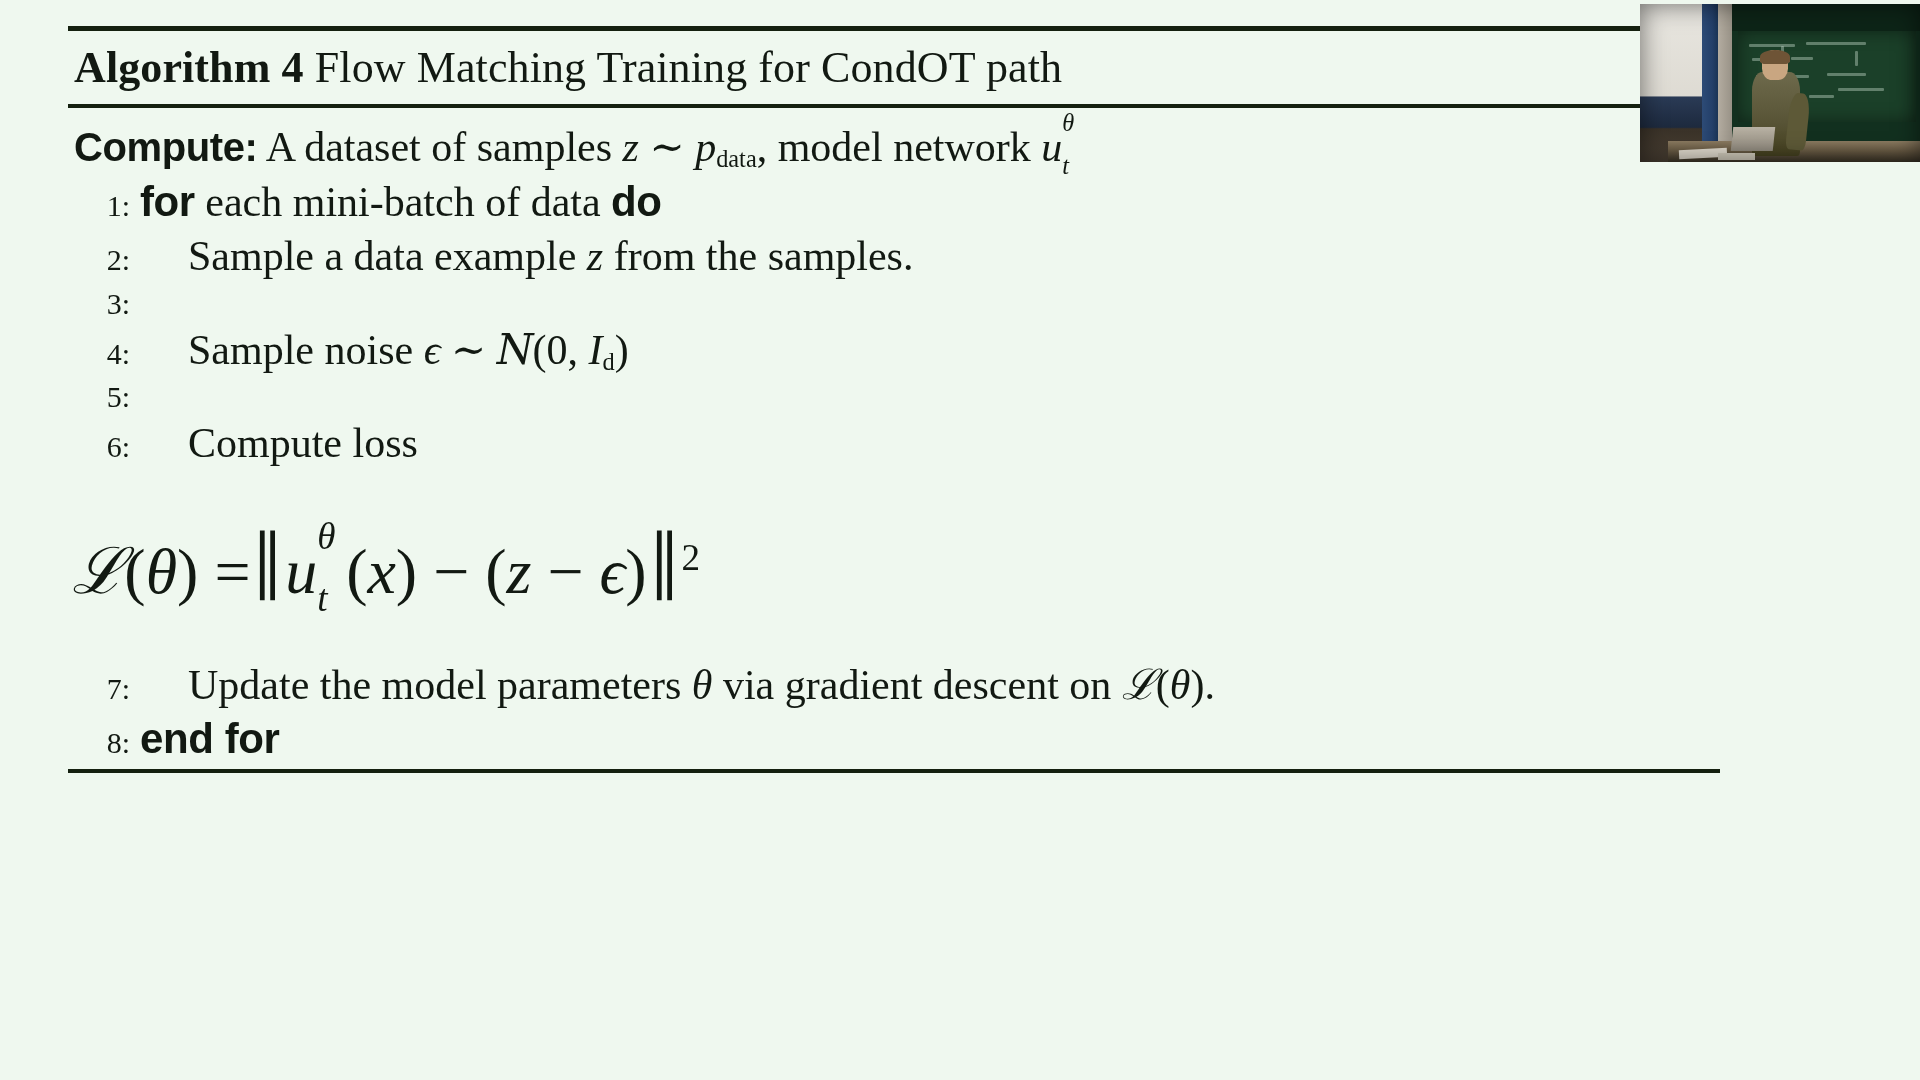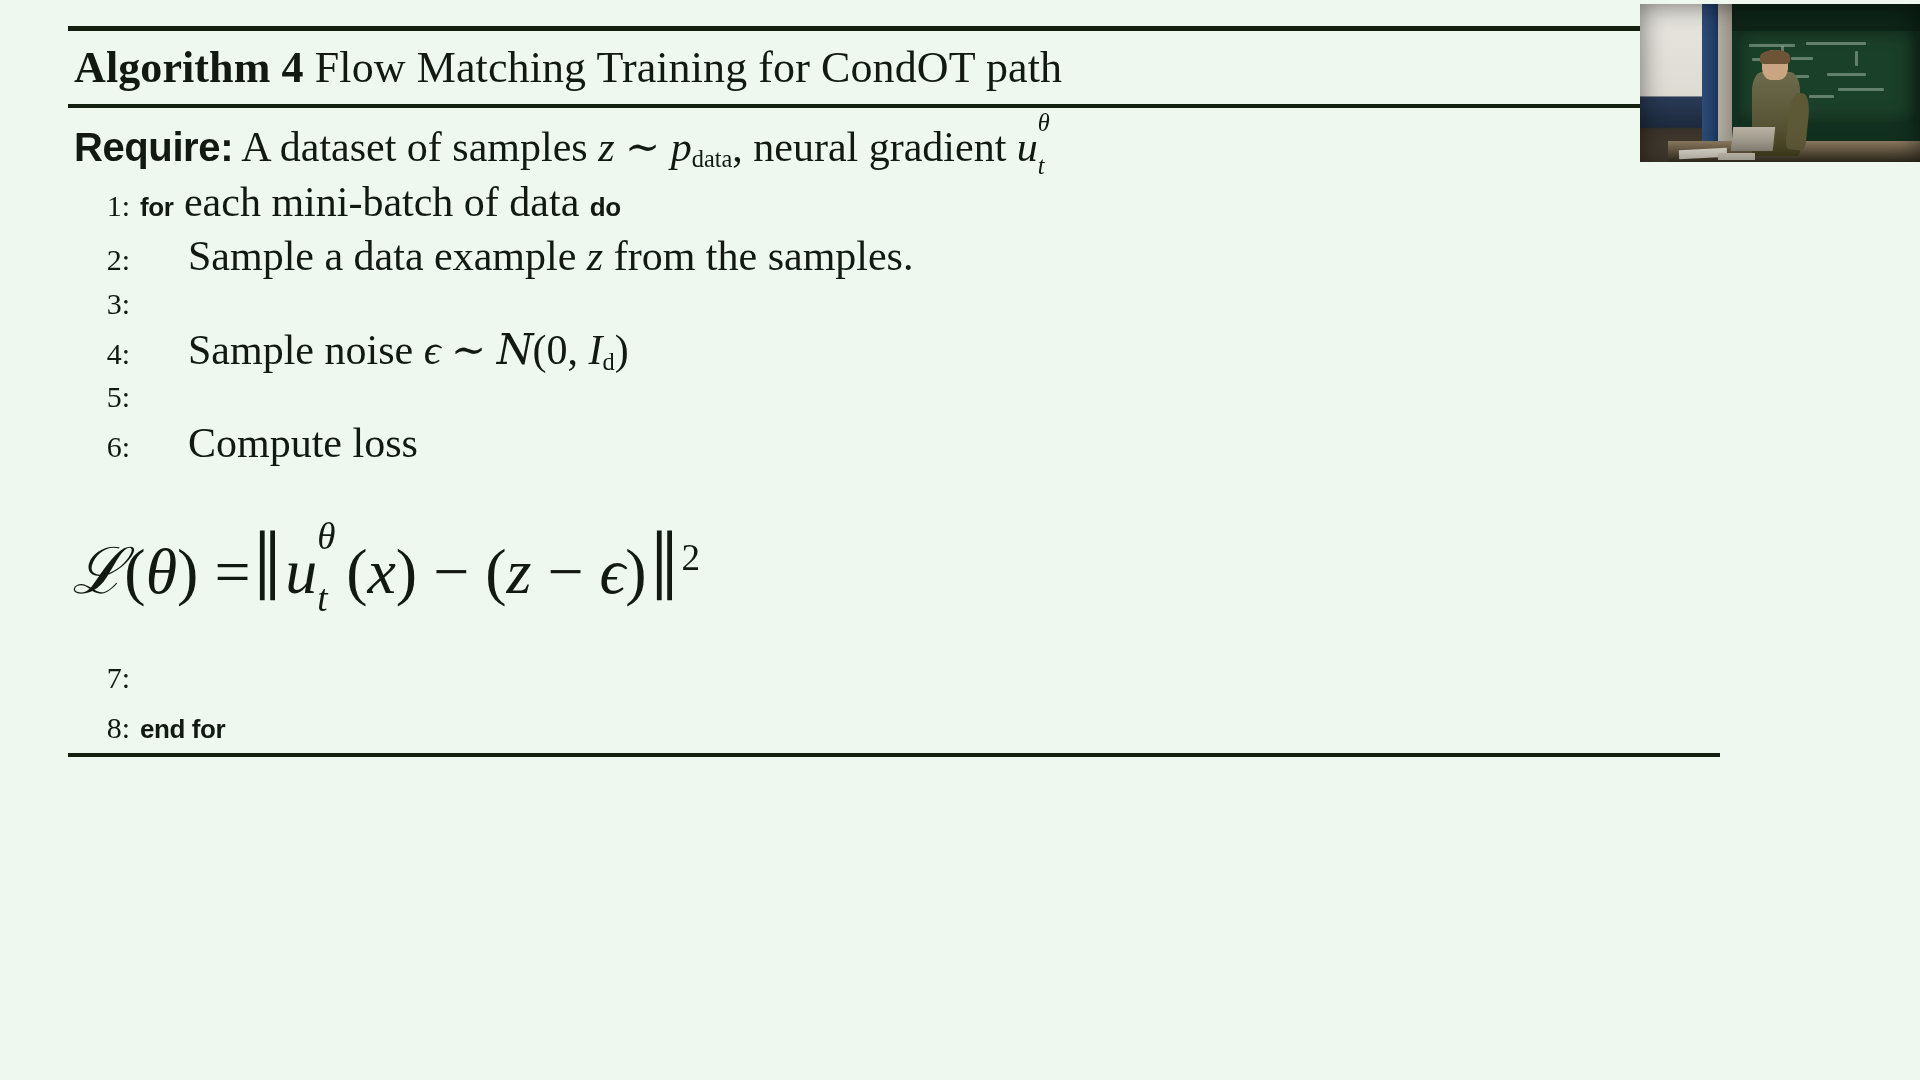--- a/index.html
+++ b/index.html
@@ -94,21 +94,21 @@
   }
   .step-text {
     flex: 0 0 auto;
   }
   .step.indent .step-text {
     padding-left: 48px;
   }
   .step .kw {
     font-weight: bold;
     font-family: "Liberation Sans", sans-serif;
-    font-size: 26px;
+    font-size: 42px;
     letter-spacing: -0.4px;
   }
 
   
   .mi { font-style: italic; }
   .mr { font-style: normal; }
   .cal {
     font-family: "DejaVu Serif", serif;
     font-style: italic;
     letter-spacing: -1px;
@@ -308,26 +308,26 @@
       <span class="kw">Algorithm</span>
       <span class="kw">4</span>
       <span>Flow Matching Training for CondOT path</span>
     </div>
 
     <div class="rule-mid"></div>
 
     <div class="algo-body">
 
       <div class="req-line">
-        <span class="kw">Require:</span>
+        <span class="kw">Compute:</span>
         <span>A dataset of samples</span>
         <span class="mi">z</span>
         <span>∼</span>
         <span class="mi">p</span><sub class="ms mr">data</sub><span>,</span>
-        <span>neural gradient</span>
+        <span>model network</span>
         <span class="tsub"><span class="base mi">u</span><span class="sp up">θ</span><span class="sp dn">t</span></span><span class="tsub-pad"></span>
       </div>
 
       <div id="steps-before">
           <div class="step">
             <span class="step-num">1:</span>
             <span class="step-text"><span class="kw">for</span><span> each mini-batch of data </span><span class="kw">do</span></span>
           </div>
           <div class="step indent">
             <span class="step-num">2:</span>
@@ -354,20 +354,21 @@
         <span>=</span><span class="bars">∥</span><span class="tsub"><span class="base mi">u</span><span class="sp up">θ</span><span class="sp dn">t</span></span><span class="tsub-pad"></span><span class="paren">(</span><span class="mi">x</span><span class="paren">)</span>
         <span>−</span>
         <span class="paren">(</span><span class="mi">z</span>
         <span>−</span>
         <span class="mi">ϵ</span><span class="paren">)</span><span class="bars">∥</span><sup class="ms mr">2</sup>
       </div>
 
       <div id="steps-after">
           <div class="step indent">
             <span class="step-num">7:</span>
+            <span class="step-text"><span>Update the model parameters </span><span class="mi">θ</span><span> via gradient descent on </span><span class="cal">ℒ</span><span>(</span><span class="mi">θ</span><span>).</span></span>
           </div>
           <div class="step">
             <span class="step-num">8:</span>
             <span class="step-text"><span class="kw">end for</span></span>
           </div>
         </div>
 
     </div>
 
     <div class="rule-bot"></div>

